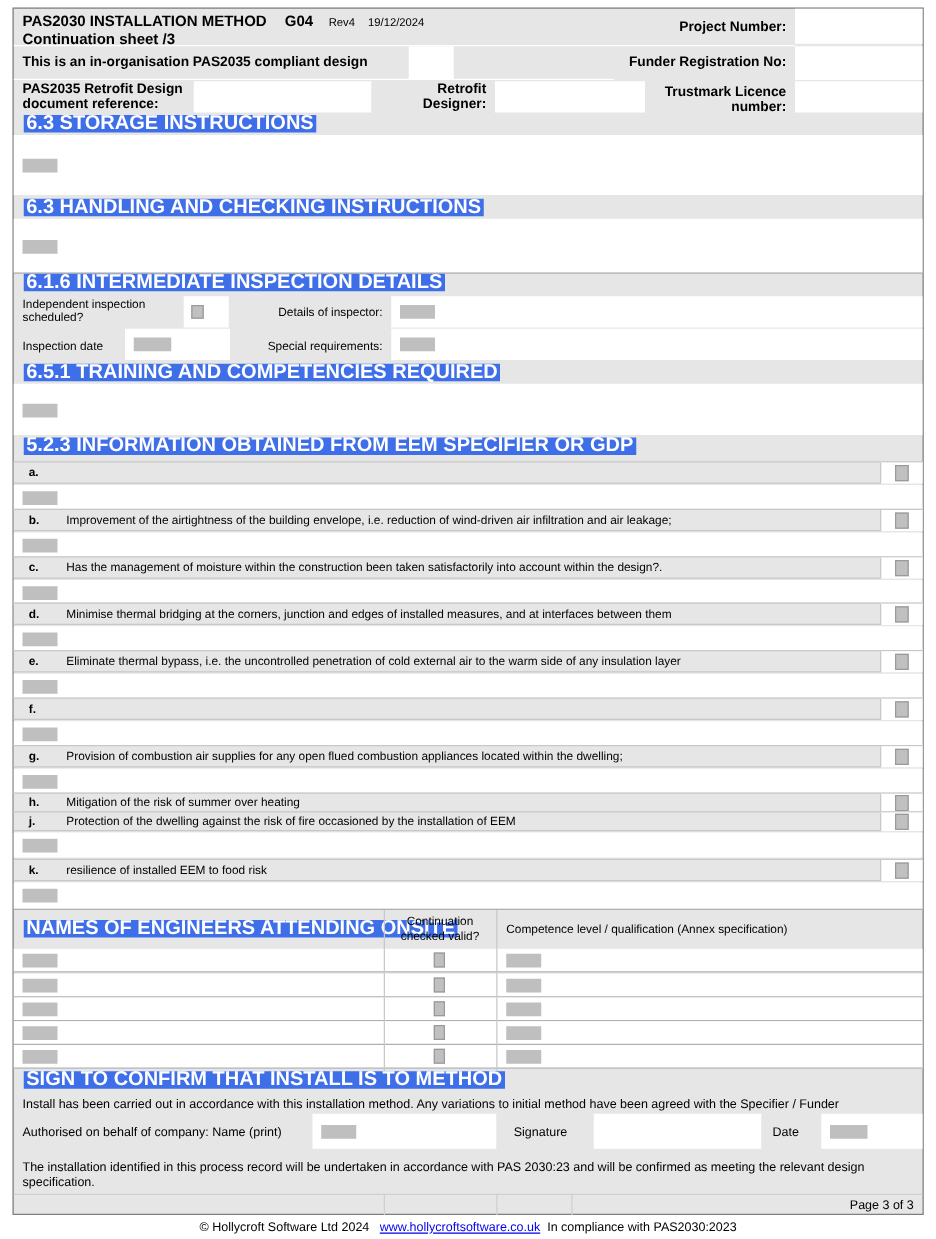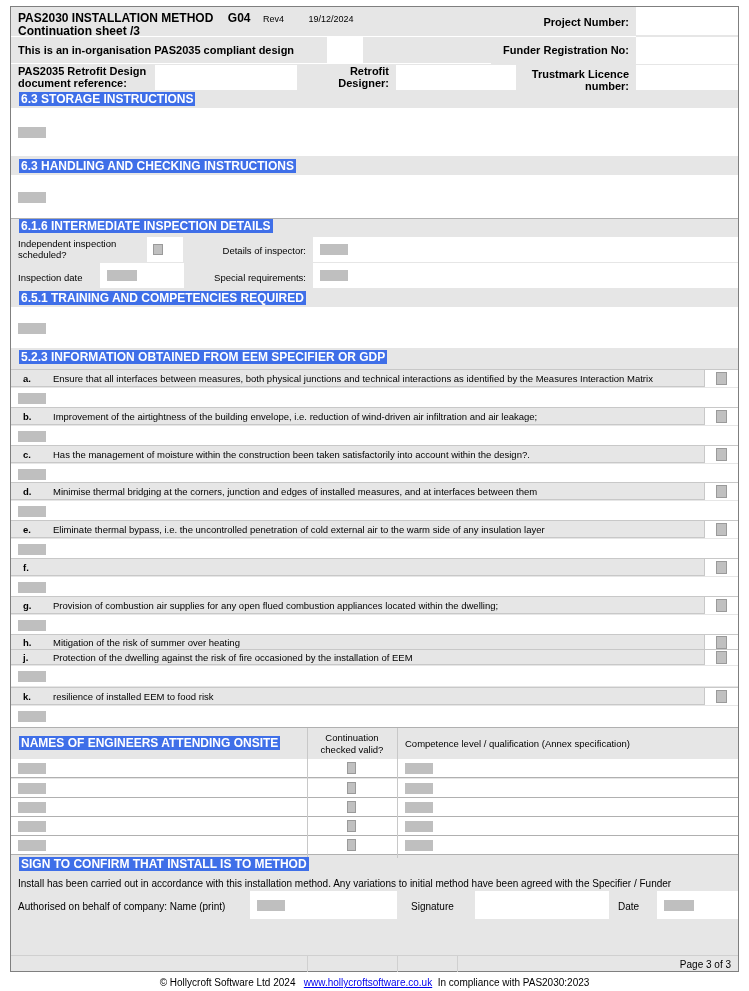--- a/index.html
+++ b/index.html
@@ -7,21 +7,21 @@
   body { font-family: "Liberation Sans", sans-serif; color: #000; position: relative; }
   .page { position: absolute; left: 10px; top: 6px; width: 729px; height: 966px; border: 1px solid #7f7f7f; background: #e6e6e6; }
   .abs { position: absolute; }
   .white { background: #ffffff; }
   .hdr-title { font-weight: bold; font-size: 12px; white-space: nowrap; }
   .hdr-sub { font-weight: bold; font-size: 12px; }
   .small { font-size: 9px; }
   .lbl-b { font-weight: bold; font-size: 11px; }
   .lbl { font-size: 10px; }
   .lbl-sm { font-size: 9.5px; }
-  .section { background: #3f6fe8; color: #fff; font-weight: bold; font-size: 12px; padding: 0 2px; white-space: nowrap; line-height: 14px; height: 14px; }
+  .section { background: #3f6fe8; color: #fff; font-weight: bold; font-size: 16px; padding: 0 2px; white-space: nowrap; line-height: 14px; height: 14px; }
   .field { background: #bfbfbf; width: 28px; height: 11px; }
   .chk { width: 11px; height: 13px; background: #c0c0c0; border: 1px solid #9a9a9a; }
   .hline { height: 1px; background: #b0b0b0; }
   .item-row { position: absolute; left: 0; width: 727px; height: 18px; background: #e6e6e6; border-top: 1px solid #c8c8c8; border-bottom: 1px solid #c8c8c8; }
   .item-letter { position: absolute; left: 12px; top: 3px; font-size: 9.5px; font-weight: bold; }
   .item-text { position: absolute; left: 42px; top: 3px; font-size: 9.5px; white-space: nowrap; }
   .item-chkcell { position: absolute; right: 0; top: 0; width: 34px; height: 17px; background: #fff; border-left: 1px solid #c8c8c8; }
   .item-chkcell .chk { position: absolute; left: 11px; top: 2px; }
   .item-note { position: absolute; left: 0; width: 727px; height: 20px; background: #fff; }
   .item-note .field { position: absolute; left: 7px; top: 5px; }
@@ -30,21 +30,21 @@
 </style>
 </head>
 <body>
 
 <div class="page">
 
   <div class="abs" style="left:7px;top:1px;">
     <span class="hdr-title">PAS2030 INSTALLATION METHOD</span>
     <span class="hdr-title" style="margin-left:10px;">G04</span>
     <span class="small" style="margin-left:8px;">Rev4</span>
-    <span class="small" style="margin-left:20px;">19/12/2024</span>
+    <span class="small" style="margin-left:6px;">19/12/2024</span>
   </div>
   <div class="abs hdr-sub" style="left:7px;top:17px;">Continuation sheet /3</div>
   <div class="abs lbl-b" style="left:400px;top:9px;width:218px;text-align:right;">Project Number:</div>
   <div class="abs white" style="left:625px;top:0;width:102px;height:28px;"></div>
 
   <div class="abs hline" style="left:0;top:29px;width:625px;background:#fff;"></div>
   <div class="abs lbl-b" style="left:7px;top:37px;">This is an in-organisation PAS2035 compliant design</div>
   <div class="abs white" style="left:316px;top:30px;width:36px;height:27px;"></div>
   <div class="abs white" style="left:0;top:56px;width:480px;height:1px;"></div>
   <div class="abs lbl-b" style="left:400px;top:37px;width:218px;text-align:right;">Funder Registration No:</div>
@@ -88,21 +88,20 @@
 
   <div class="abs section" style="left:8px;top:284px;">6.5.1 TRAINING AND COMPETENCIES REQUIRED</div>
   <div class="abs white" style="left:0;top:300px;width:727px;height:41px;">
     <div class="abs field" style="left:7px;top:16px;"></div>
   </div>
 
   <div class="abs section" style="left:8px;top:343px;">5.2.3 INFORMATION OBTAINED FROM EEM SPECIFIER OR GDP</div>
 
   <div class="item-row" style="top:362px;">
     <span class="item-letter">a.</span>
-    <span class="item-text">Ensure that all interfaces between measures, both physical junctions and technical interactions as identified by the Measures Interaction Matrix</span>
     <div class="item-chkcell">
         <div class="chk"></div>
       </div>
   </div>
   <div class="item-note" style="top:381px;">
       <div class="field"></div>
     </div>
 
   <div class="item-row" style="top:400px;">
     <span class="item-letter">b.</span>
@@ -246,20 +245,21 @@
   <div class="abs lbl" style="left:7px;top:894px;white-space:nowrap;">Authorised on behalf of company:  Name (print)</div>
   <div class="abs white" style="left:239px;top:884px;width:147px;height:28px;">
     <div class="abs field" style="left:7px;top:9px;"></div>
   </div>
   <div class="abs lbl" style="left:400px;top:894px;">Signature</div>
   <div class="abs white" style="left:464px;top:884px;width:134px;height:28px;"></div>
   <div class="abs lbl" style="left:607px;top:894px;">Date</div>
   <div class="abs white" style="left:646px;top:884px;width:81px;height:28px;">
     <div class="abs field" style="left:7px;top:9px;width:30px;"></div>
   </div>
+  <div class="abs lbl" style="left:7px;top:922px;width:715px;line-height:12px;">The installation identified in this process record will be undertaken in accordance with PAS 2030:23 and will be confirmed as meeting the relevant design specification.</div>
 
   <div class="abs" style="left:0;top:948px;width:727px;height:1px;background:#d0d0d0;"></div>
   <div class="abs" style="left:296px;top:948px;width:1px;height:17px;background:#d0d0d0;"></div>
   <div class="abs" style="left:386px;top:948px;width:1px;height:17px;background:#d0d0d0;"></div>
   <div class="abs" style="left:446px;top:948px;width:1px;height:17px;background:#d0d0d0;"></div>
   <div class="abs lbl" style="right:7px;top:952px;">Page 3 of 3</div>
 </div>
 
 <div class="abs lbl" style="left:0;top:977px;width:749px;text-align:center;white-space:nowrap;">
   <span>© Hollycroft Software Ltd 2024</span>

